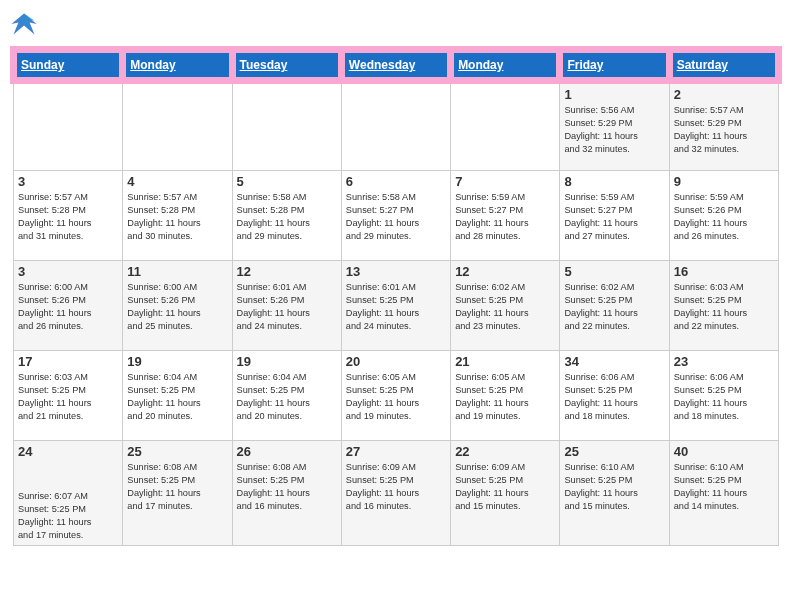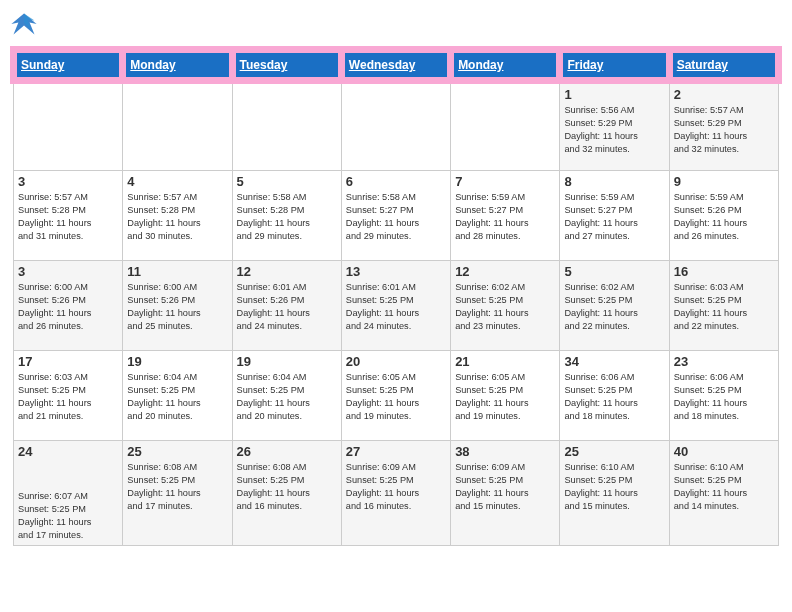--- a/index.html
+++ b/index.html
@@ -315,21 +315,21 @@
 and 16 minutes.</div>
         </td>
         <td>
           <span class="day-num">27</span>
           <div class="day-info" style="white-space: pre-line;">Sunrise: 6:09 AM
 Sunset: 5:25 PM
 Daylight: 11 hours
 and 16 minutes.</div>
         </td>
         <td>
-          <span class="day-num">38</span>
+          <span class="day-num">22</span>
           <div class="day-info" style="white-space: pre-line;">Sunrise: 6:09 AM
 Sunset: 5:25 PM
 Daylight: 11 hours
 and 15 minutes.</div>
         </td>
         <td>
           <span class="day-num">25</span>
           <div class="day-info" style="white-space: pre-line;">Sunrise: 6:10 AM
 Sunset: 5:25 PM
 Daylight: 11 hours

